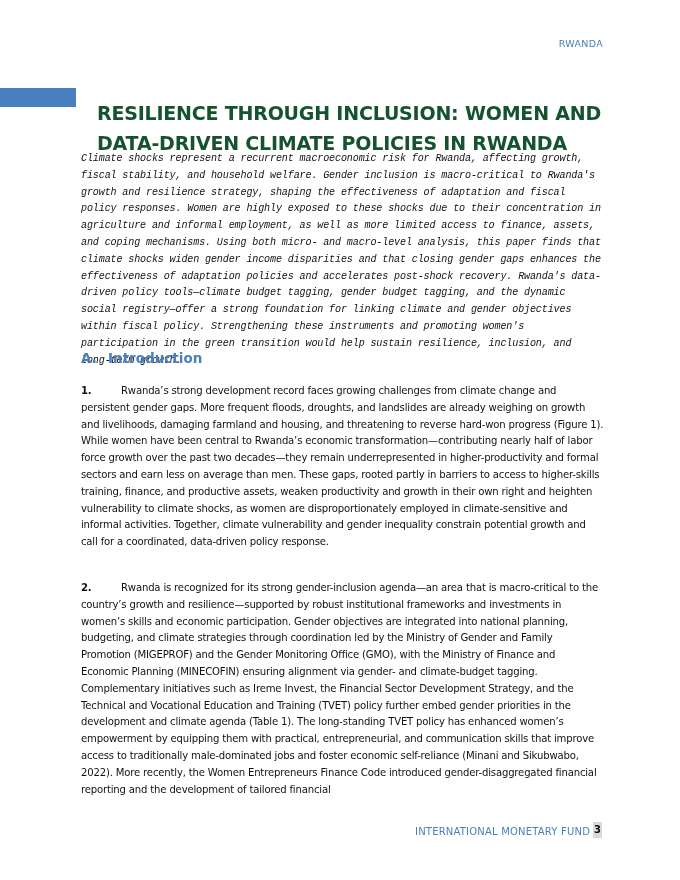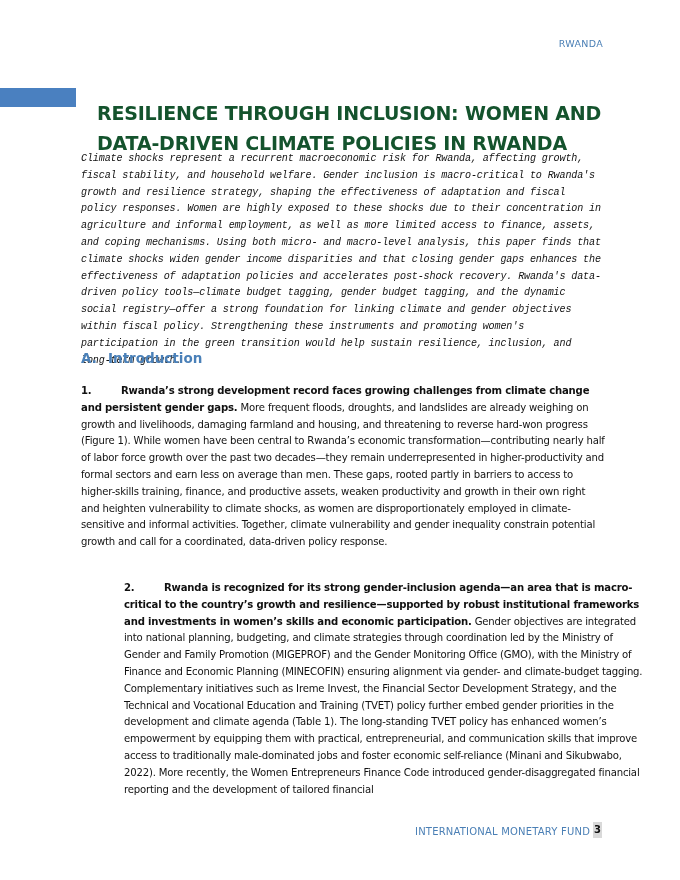--- a/index.html
+++ b/index.html
@@ -82,24 +82,24 @@
       line-height: 16.8px;
       color: #111111;
       letter-spacing: -0.18px;
     }
     .para .num {
       font-weight: bold;
       display: inline-block;
       width: 40px;
     }
     .para .lead {
-      font-weight: bold;
+      font-weight: normal;
     }
     #para1 { top: 383px; }
-    #para2 { top: 580px; margin-left: 43px; }
+    #para2 { top: 580px; }
     .footer-org {
       position: absolute;
       top: 826px;
       left: 415px;
       font-size: 10px;
       color: #4a7fb5;
       letter-spacing: 0.2px;
       font-family: "DejaVu Sans", sans-serif;
     }
     .footer-page {

